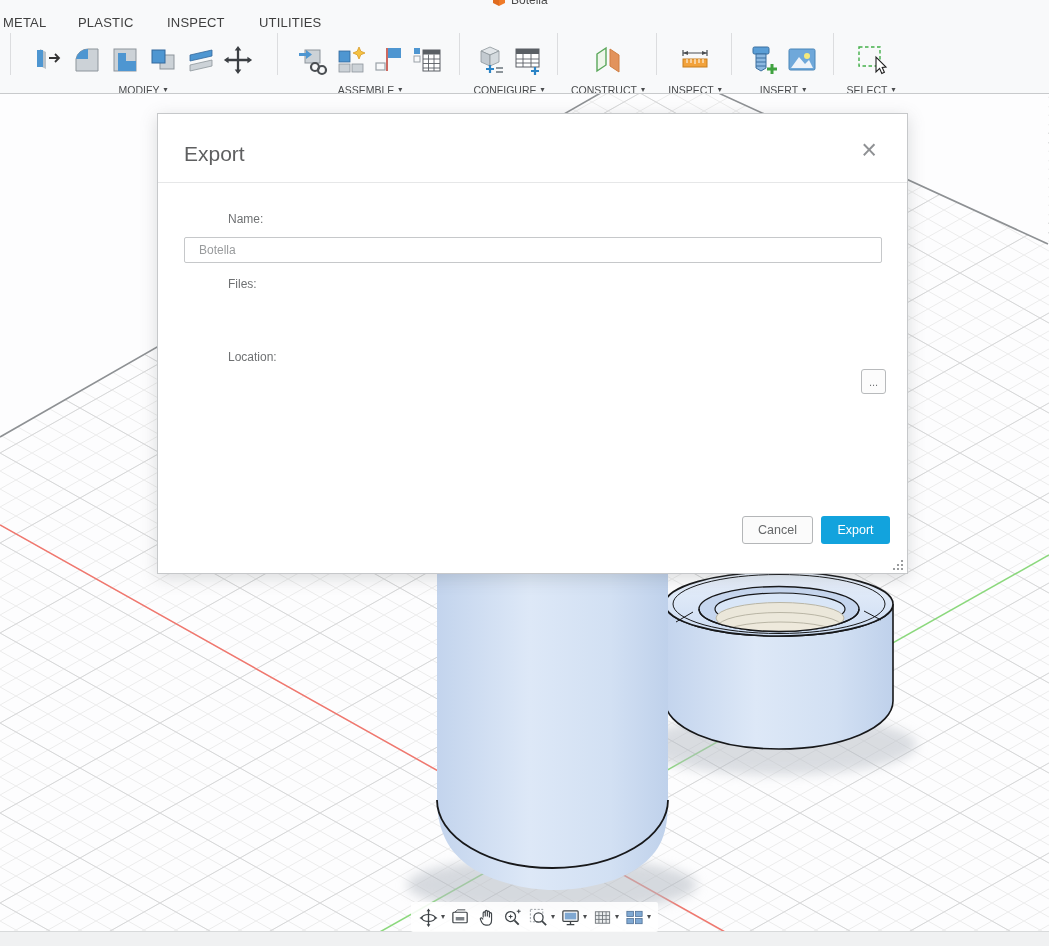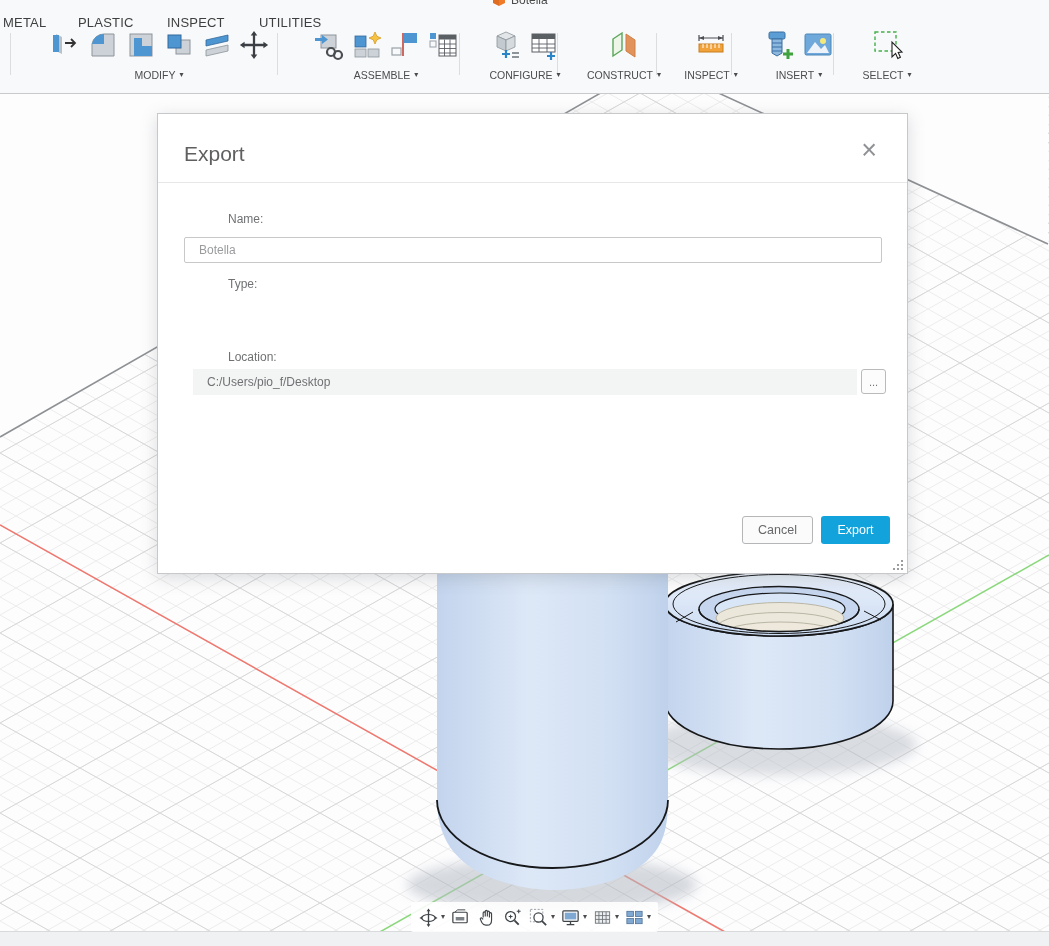--- a/index.html
+++ b/index.html
@@ -7,21 +7,21 @@
        font-family:"Liberation Sans",sans-serif;background:#fff;}
 
   
   .chrome{position:absolute;top:0;left:0;width:1049px;height:93px;
           background:#f8f9fa;border-bottom:1px solid #c8cacc;z-index:40;overflow:hidden;}
   .doc-tab{position:absolute;left:492px;top:-8px;display:flex;gap:5px;align-items:center;height:16px;}
   .doc-tab .lbl{font-size:12px;color:#4a4a4a;}
   .menu-tab{position:absolute;top:15px;font-size:13px;color:#3f3f3f;letter-spacing:.2px;
             background:none;border:none;padding:0;font-family:inherit;}
   .sep{position:absolute;top:33px;height:42px;width:1px;background:#dcdddf;}
-  .rgroup{position:absolute;top:21px;height:64px;display:flex;flex-direction:column;align-items:center;margin-left:16px;}
+  .rgroup{position:absolute;top:36px;height:64px;display:flex;flex-direction:column;align-items:center;}
   .ricons{flex:1;display:flex;align-items:center;justify-content:center;gap:4px;}
   .ric{background:none;border:none;padding:0;display:block;cursor:pointer;}
   .ric svg{display:block;}
   .glabel{font-size:10.5px;color:#4a4c4e;padding:0 0 4px 0;display:flex;align-items:center;gap:4px;
           background:none;border:none;font-family:inherit;cursor:pointer;}
   .car{font-size:8px;color:#4a4c4e;line-height:1;}
 
   
   .viewport{position:absolute;top:93px;left:0;z-index:1;display:block;}
 
@@ -196,24 +196,23 @@
   <div class="bottom-strip"></div>
 
   <div class="dialog">
     <div class="dlg-title">Export</div>
     <button class="dlg-close">×</button>
     <div class="dlg-div"></div>
 
     <div class="fld-label" style="top:98px">Name:</div>
     <input class="name-input" type="text" value="Botella" style="">
 
-    <div class="fld-label" style="top:163px">Type:</div>
+    <div class="fld-label" style="top:163px">Files:</div>
 
     <div class="fld-label" style="top:236px">Location:</div>
-    <div class="loc-bar">C:/Users/pio_f/Desktop</div>
     <button class="browse-btn">...</button>
 
     <div class="dlg-buttons">
       <button class="btn-cancel">Cancel</button>
       <button class="btn-export">Export</button>
     </div>
 
     <svg class="grip" width="11" height="11" viewBox="0 0 11 11">
       <g fill="#9a9c9e">
         <rect x="8" y="0" width="2" height="2"></rect>

